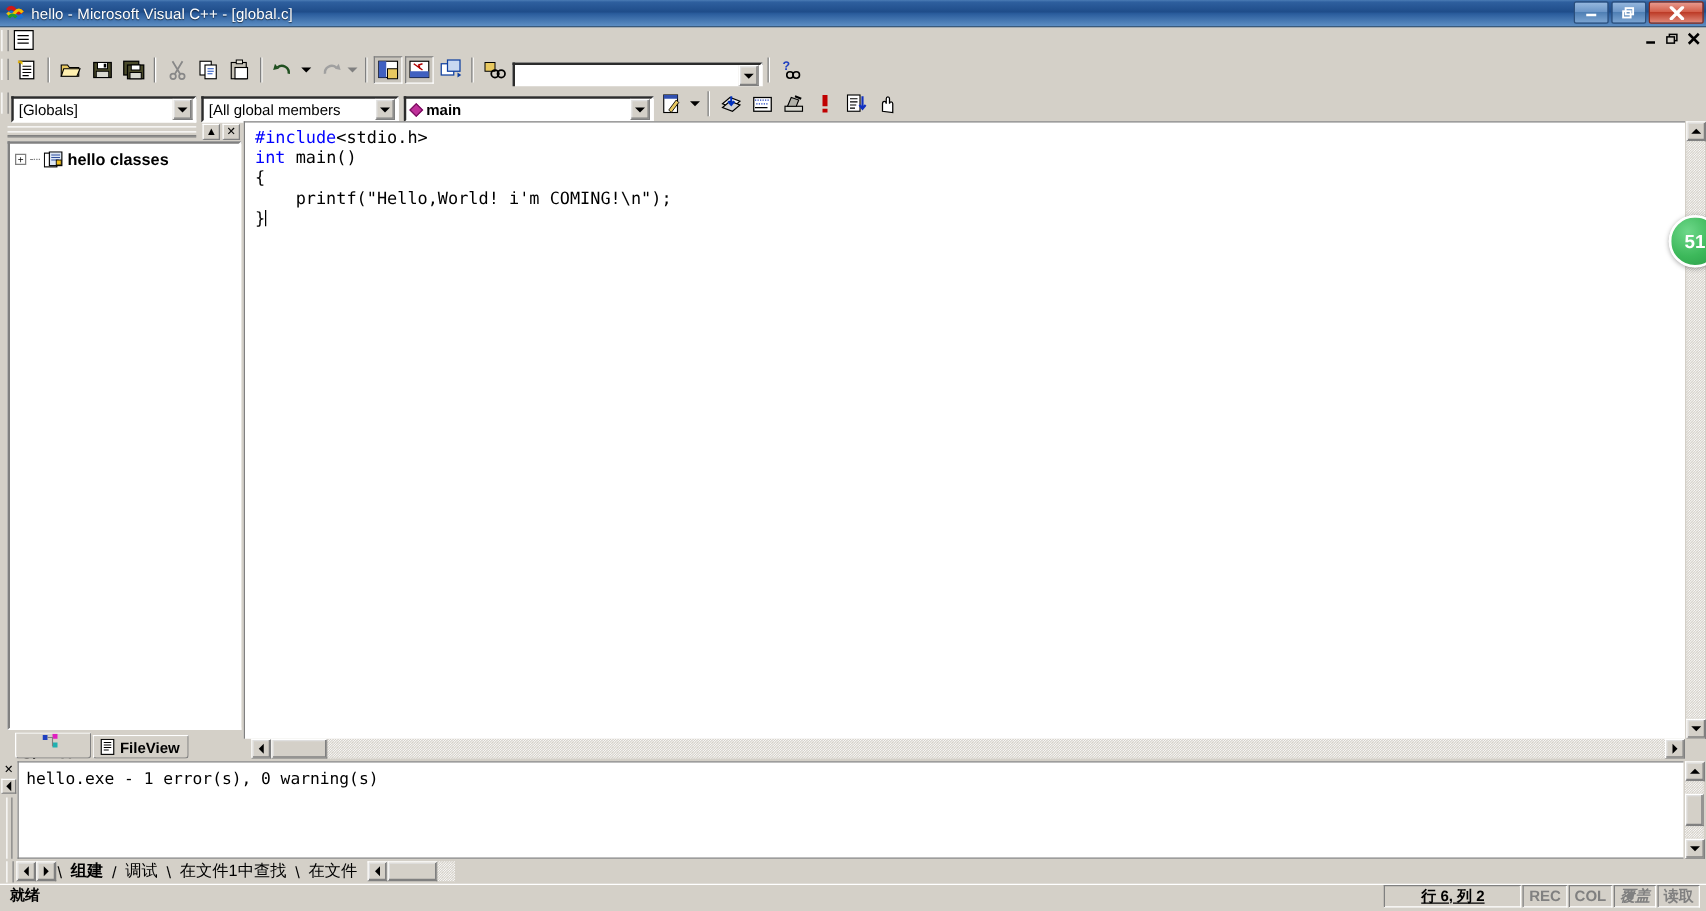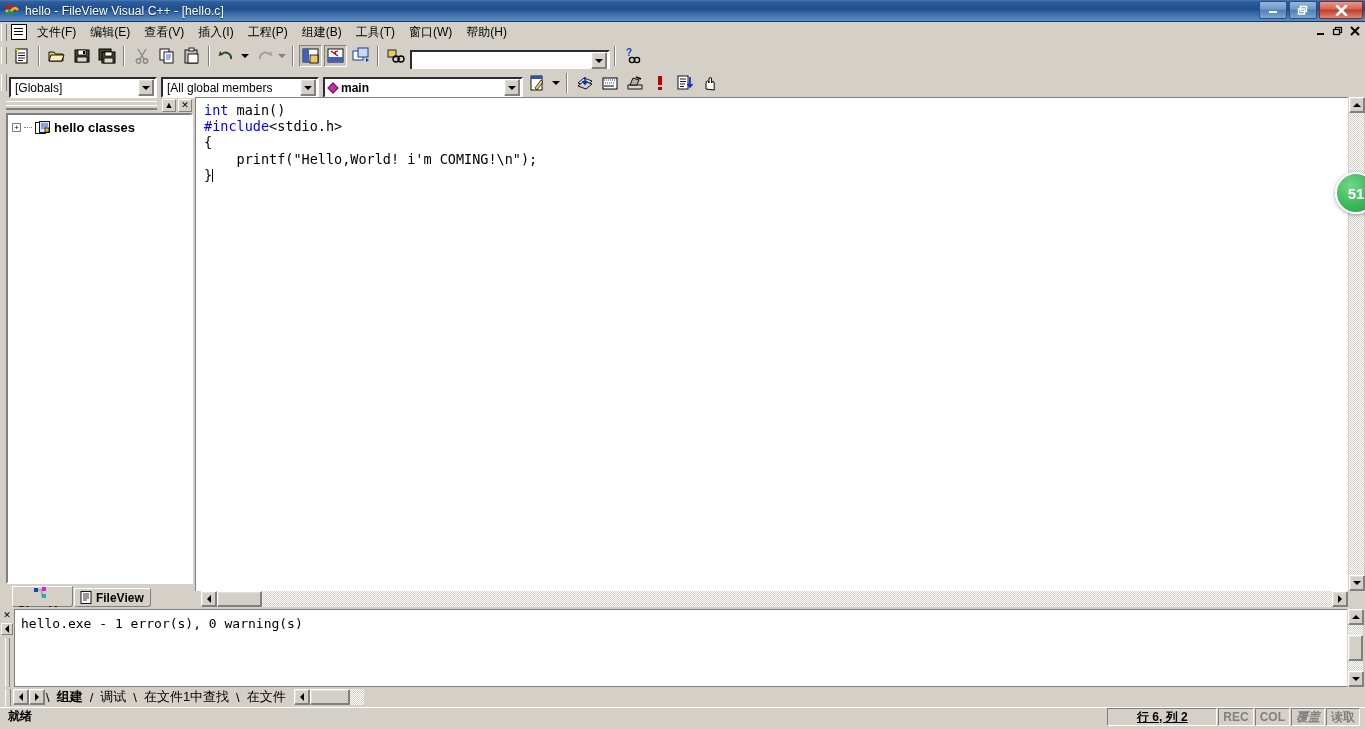--- a/index.html
+++ b/index.html
@@ -366,21 +366,21 @@
 
   <div class="titlebar">
     <div class="title-icon">
       <svg width="16" height="16" viewBox="0 0 16 16">
         <path d="M2 5 Q5 1 8 5 Q11 9 14 5" stroke="#d01818" stroke-width="3" fill="none"></path>
         <path d="M2 9 Q5 5 8 9 Q11 13 14 9" stroke="#1a6fd0" stroke-width="3" fill="none"></path>
         <path d="M2 7 Q5 11 8 7 Q11 3 14 7" stroke="#f0c000" stroke-width="2.5" fill="none"></path>
         <path d="M3 11 Q6 7 9 11" stroke="#1a9a30" stroke-width="2.5" fill="none"></path>
       </svg>
     </div>
-    <div class="title-text">hello - FileView Visual C++ - [hello.c]</div>
+    <div class="title-text">hello - Microsoft Visual C++ - [global.c]</div>
     <div class="title-btns">
       <div class="tbtn">
         <svg width="12" height="10" viewBox="0 0 12 10">
             <rect x="2" y="6" width="8" height="2" fill="#fff"></rect>
           </svg>
       </div>
       <div class="tbtn">
         <svg width="12" height="11" viewBox="0 0 12 11">
           <rect x="3.5" y="1.5" width="6" height="5" fill="none" stroke="#fff" stroke-width="1.5"></rect>
           <rect x="1.5" y="4" width="6" height="5" fill="none" stroke="#fff" stroke-width="1.5"></rect>
@@ -390,31 +390,20 @@
         <svg width="13" height="11" viewBox="0 0 13 11">
           <path d="M2 1 L11 10 M11 1 L2 10" stroke="#fff" stroke-width="2.6" stroke-linecap="round"></path>
         </svg>
       </div>
     </div>
   </div>
 
   <div class="menubar">
     <div class="grip"></div>
     <div class="doc-icon"></div>
-    <div id="menu-items" style="display:flex;align-items:center;">
-        <div class="menuitem">文件(F)</div>
-        <div class="menuitem">编辑(E)</div>
-        <div class="menuitem">查看(V)</div>
-        <div class="menuitem">插入(I)</div>
-        <div class="menuitem">工程(P)</div>
-        <div class="menuitem">组建(B)</div>
-        <div class="menuitem">工具(T)</div>
-        <div class="menuitem">窗口(W)</div>
-        <div class="menuitem">帮助(H)</div>
-      </div>
     <div class="mdi-btns">
       <div class="mdibtn">
         <svg width="12" height="12" viewBox="0 0 12 12">
             <rect x="2" y="8" width="7" height="2" fill="#000"></rect>
           </svg>
       </div>
       <div class="mdibtn">
         <svg width="12" height="12" viewBox="0 0 12 12">
           <rect x="3.5" y="2.5" width="6" height="5" fill="none" stroke="#000" stroke-width="1.2"></rect>
           <rect x="1.5" y="4.5" width="6" height="5" fill="#d4d0c8" stroke="#000" stroke-width="1.2"></rect>
@@ -673,22 +662,22 @@
                   <path d="M4 3h6M4 5h6M4 7h6M4 9h4" stroke="#000" stroke-width="0.8"></path>
                 </svg></span>
               <span>FileView</span>
             </div>
           </div>
       </div>
 
       <div class="editor-wrap">
         <div class="editor-row">
           <div class="editor" id="editor">
+              <div class="code-line"><span class="kw">#include</span><span>&lt;stdio.h&gt;</span></div>
               <div class="code-line"><span class="kw">int</span><span> main()</span></div>
-              <div class="code-line"><span class="kw">#include</span><span>&lt;stdio.h&gt;</span></div>
               <div class="code-line"><span>{</span></div>
               <div class="code-line"><span>    printf("Hello,World! i'm COMING!\n");</span></div>
               <div class="code-line"><span>}</span><span class="caret-blk"></span></div>
             </div>
           <div class="vscroll">
             <div class="sbtn">
                 <span class="a a-up"></span>
               </div>
             <div class="strack"></div>
             <div class="sbtn">

